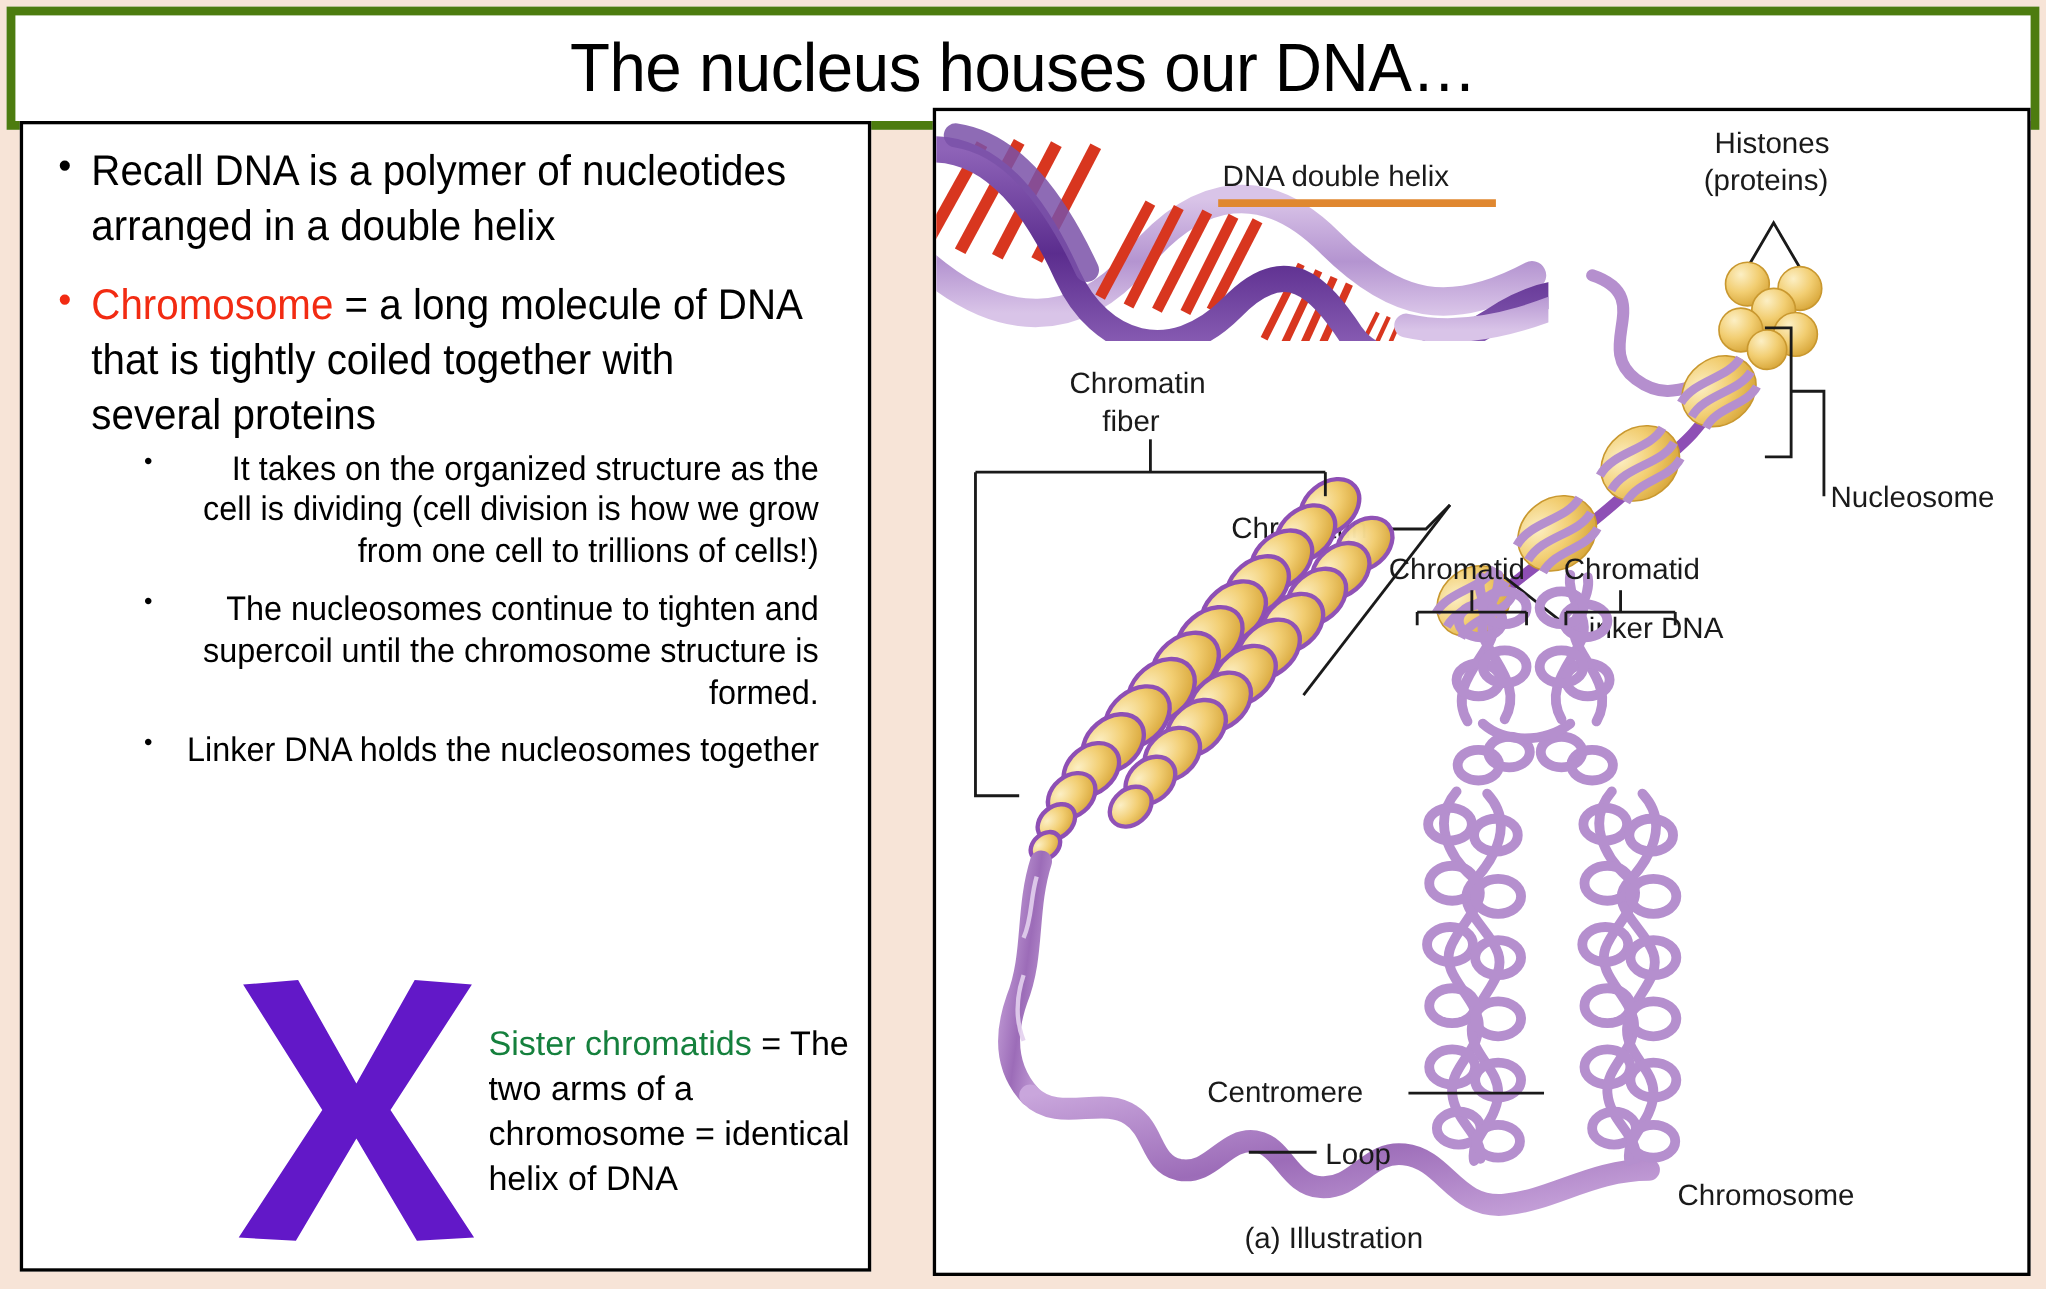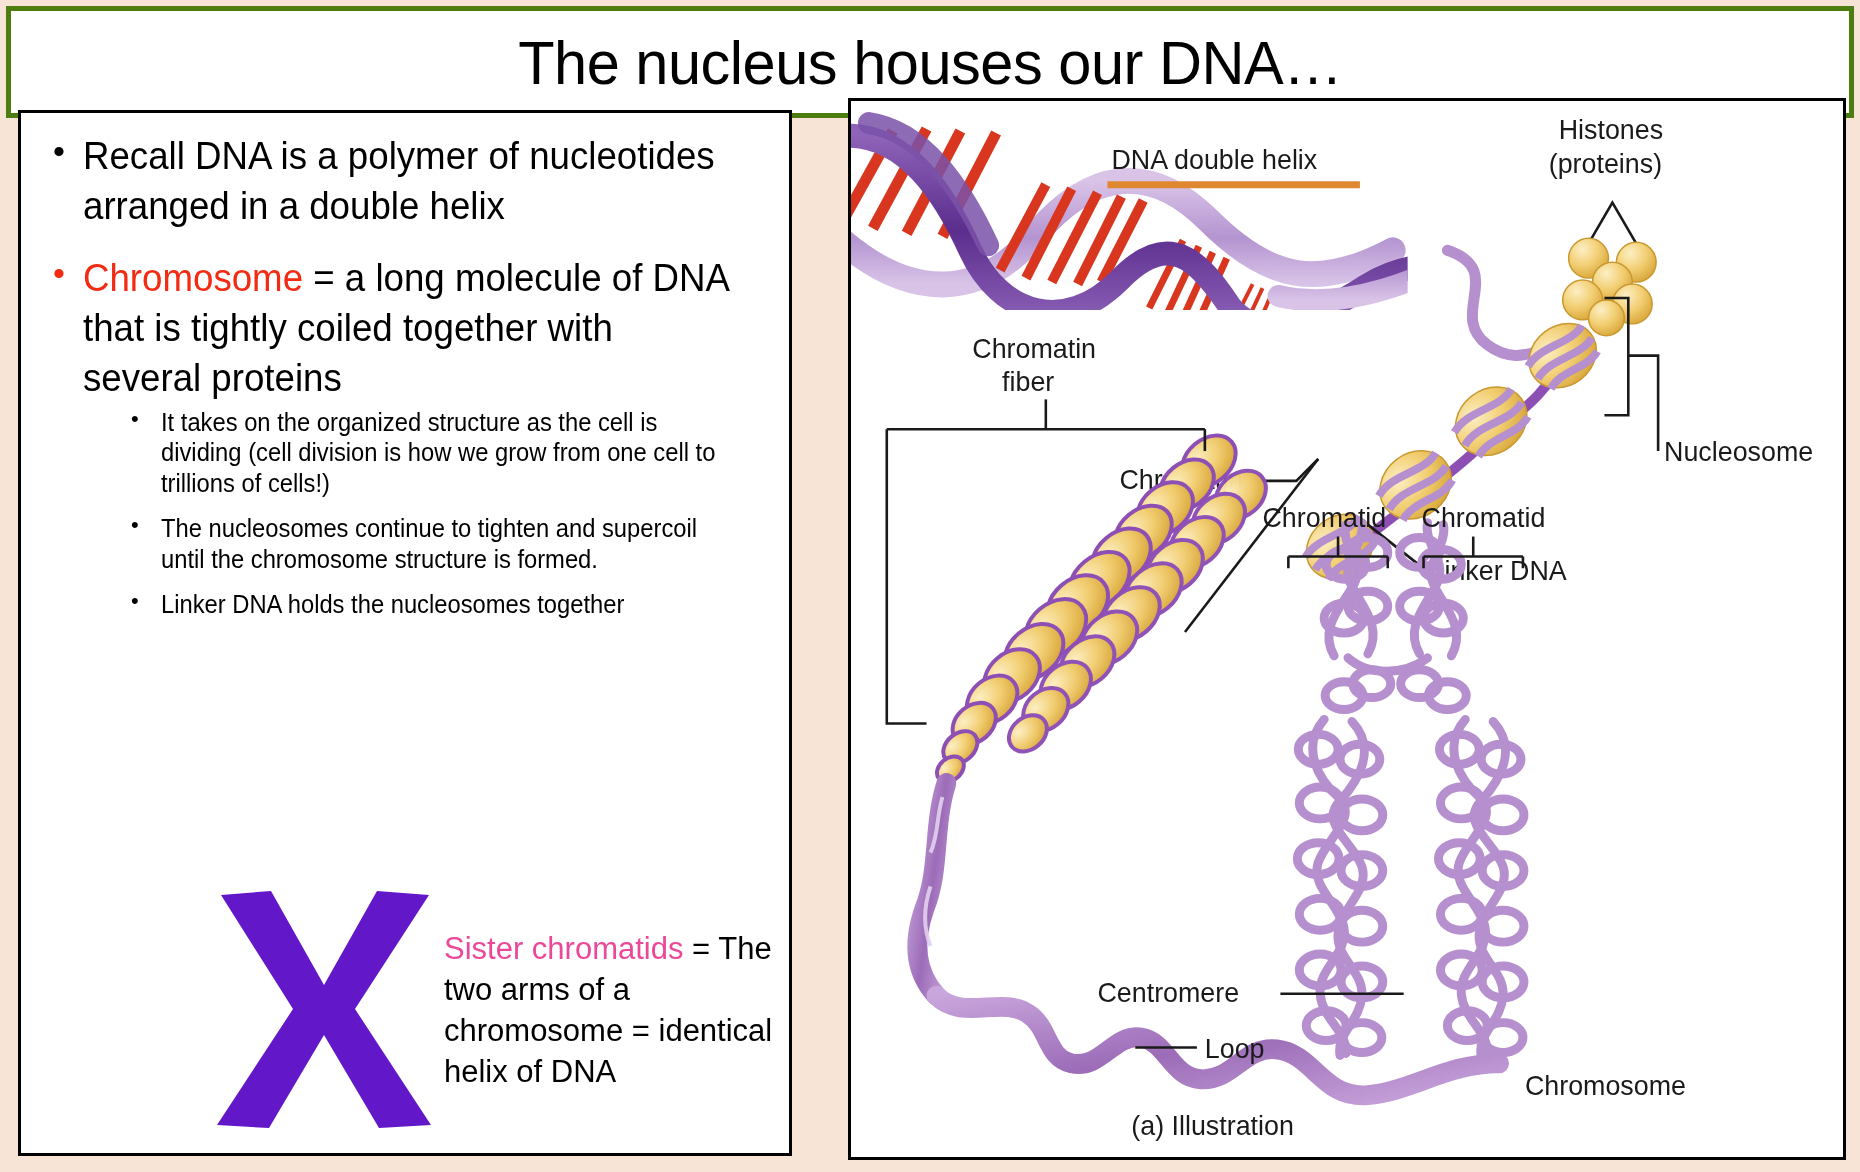--- a/index.html
+++ b/index.html
@@ -14,21 +14,21 @@
   }
 
   
   .title-bar {
     position: absolute;
     left: 6px;
     top: 6px;
     width: 1848px;
     height: 112px;
     background: #FFFFFF;
-    border: 5px solid #4d7c0f;
+    border: 8px solid #4d7c0f;
     display: flex;
     align-items: center;
     justify-content: center;
   }
   .title-text {
     font-family: "Liberation Sans", sans-serif;
     font-size: 62px;
     font-weight: 400;
     color: #000000;
     letter-spacing: -0.5px;
@@ -72,24 +72,25 @@
   li.main-bullet.red-bullet::before { color: #F22B12; }
   .kw-red { color: #F22B12; }
 
   .main-bullet .squeeze { display: inline-block; transform: scaleX(0.94); transform-origin: left center; }
 
   
   ul.sub-list { list-style: none; margin-top: 4px; margin-left: 36px; }
   li.sub-bullet {
     position: relative;
     padding-left: 42px;
-    font-size: 25px;
+    font-size: 31px;
     line-height: 1.22;
     color: #000000;
     margin-bottom: 15px;
+    text-align: right;
   }
   li.sub-bullet::before {
     content: "\2022";
     position: absolute;
     left: 12px;
     top: -1px;
     font-size: 22px;
   }
   .sq { display: inline-block; transform: scaleX(0.95); transform-origin: left center; }
 
@@ -124,21 +125,21 @@
   .sister-text {
     position: absolute;
     left: 405px;
     top: 40px;
     width: 340px;
     font-size: 31px;
     line-height: 1.32;
     color: #000000;
     font-family: "Liberation Sans", sans-serif;
   }
-  .sister-text .kw-red { color: #ec4899; }
+  .sister-text .kw-red { color: #15803d; }
 
   
   .right-panel {
     position: absolute;
     left: 848px;
     top: 98px;
     width: 998px;
     height: 1062px;
     background: #FFFFFF;
     border: 3px solid #000000;

